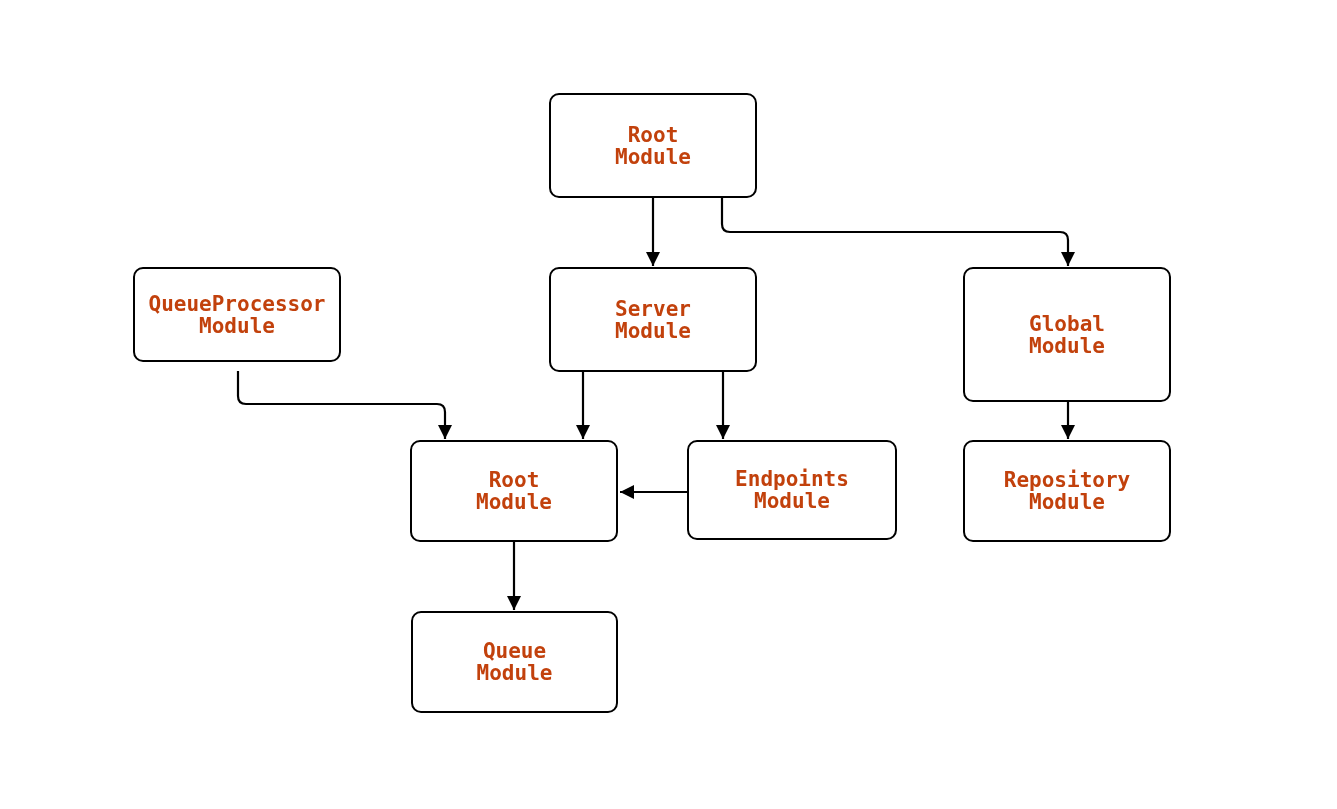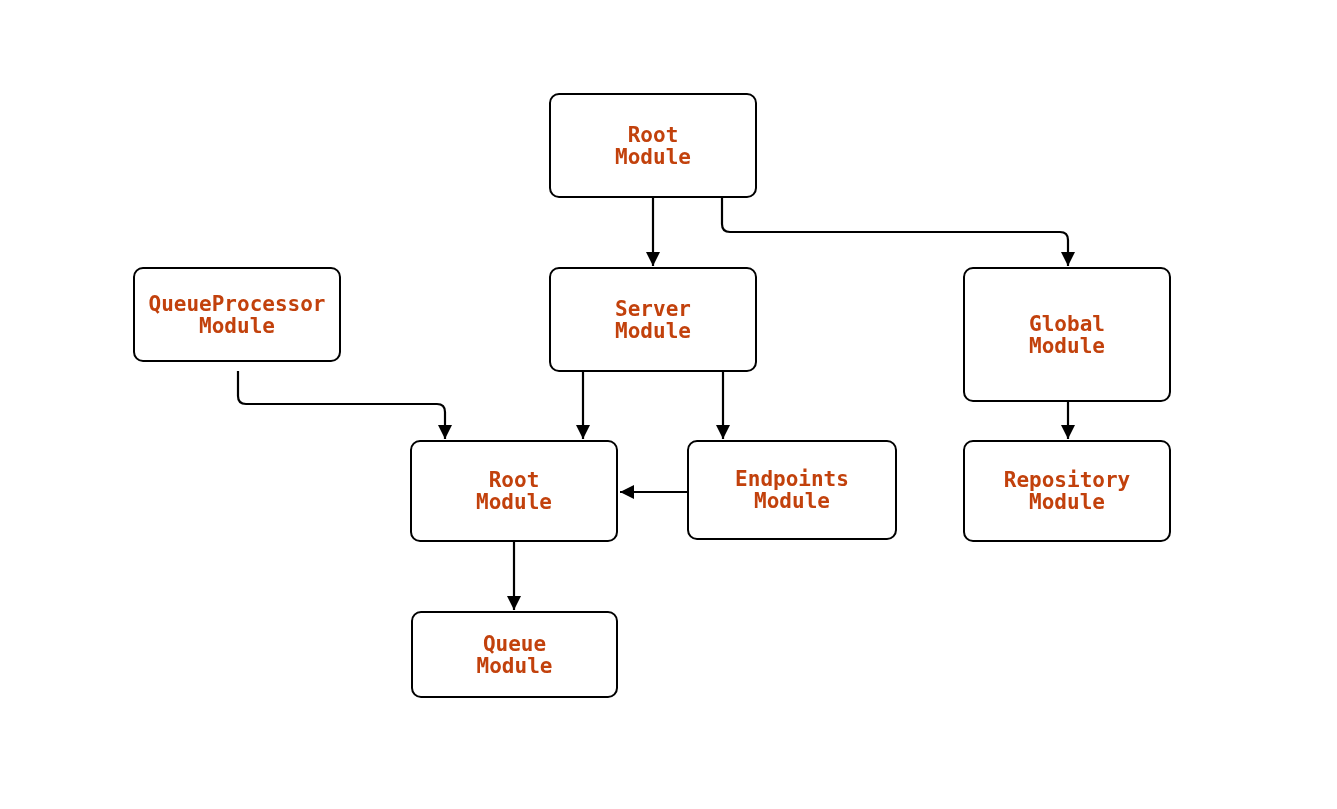--- a/index.html
+++ b/index.html
@@ -46,21 +46,21 @@
   }
   .node span { display: block; }
 
   .n-root        { left: 549px; top:  93px; width: 208px; height: 105px; }
   .n-queueproc   { left: 133px; top: 267px; width: 208px; height: 95px; }
   .n-server      { left: 549px; top: 267px; width: 208px; height: 105px; }
   .n-global      { left: 963px; top: 267px; width: 208px; height: 135px; }
   .n-core        { left: 410px; top: 440px; width: 208px; height: 102px; }
   .n-endpoints   { left: 687px; top: 440px; width: 210px; height: 100px; }
   .n-repository  { left: 963px; top: 440px; width: 208px; height: 102px; align-items: center; }
-  .n-queue       { left: 411px; top: 611px; width: 207px; height: 87px; }
+  .n-queue       { left: 411px; top: 611px; width: 207px; height: 102px; }
 </style>
 </head>
 <body>
 
 <div class="canvas">
 
   <svg class="edges-layer" width="1337" height="809" viewBox="0 0 1337 809" xmlns="http://www.w3.org/2000/svg">
     <defs>
       <marker id="arrow" viewBox="0 0 10 10" refX="10" refY="5" markerWidth="14" markerHeight="26" markerUnits="userSpaceOnUse" orient="auto-start-reverse">
         <path d="M0,0 L10,5 L0,10 z" fill="#000000"></path>

